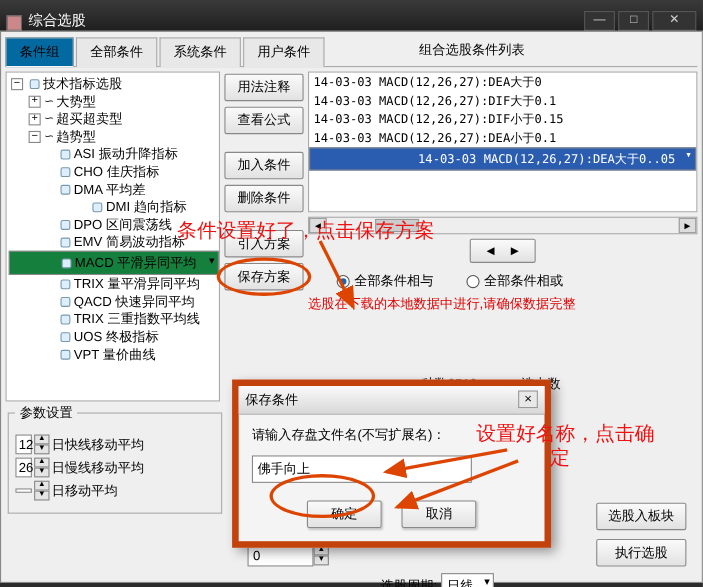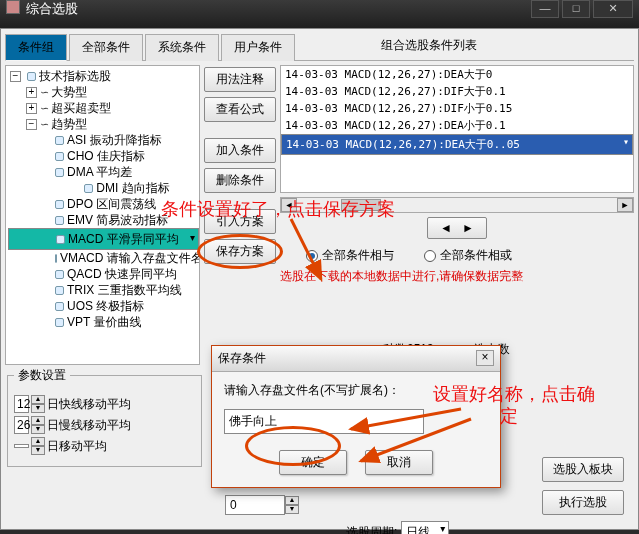--- a/index.html
+++ b/index.html
@@ -1,32 +1,32 @@
 <!DOCTYPE html>
 <html><head>
 <meta charset="utf-8">
 <style>
 * { box-sizing: border-box; margin: 0; padding: 0; font-family: "SimSun", "宋体", sans-serif; font-size: 12px; }
 body { background: #2b2b2b; width: 639px; height: 534px; overflow: hidden; position: relative; }
-.titlebar { background: linear-gradient(#3a3a3a, #1f1f1f); height: 28px; display: flex; align-items: flex-start; padding: 0 6px; color: #fff; }
+.titlebar { background: linear-gradient(#3a3a3a, #1f1f1f); height: 28px; display: flex; align-items: flex-end; padding: 0 6px; color: #fff; }
 .titlebar .icon { width: 14px; height: 14px; background: #c88; margin-right: 6px; border: 1px solid #666; }
 .titlebar .title { flex: 1; font-size: 13px; }
 .winbtn { width: 28px; height: 18px; background: #333; border: 1px solid #555; margin-left: 3px; color: #ccc; text-align: center; line-height: 14px; font-size: 11px; cursor: pointer; }
 .content { background: #efefef; height: 502px; border: 1px solid #888; padding: 4px; position: relative; }
 .tabs { display: flex; border-bottom: 1px solid #aaa; }
 .tab { padding: 4px 12px; border: 1px solid #aaa; border-bottom: none; background: #e8e8e8; margin-right: 2px; cursor: pointer; position: relative; top: 1px; }
 .tab.active { background: #0369a1; border-bottom: 1px solid #f5f5f5; }
 .main { display: flex; gap: 4px; margin-top: 4px; height: 300px; }
 .treebox { width: 195px; border: 1px solid #aaa; background: #fff; padding: 2px 0 2px 2px; overflow: hidden; }
 .tree { line-height: 16px; }
 .tnode { display: flex; align-items: center; padding-left: 2px; white-space: nowrap; cursor: pointer; }
 .toggle { width: 11px; height: 11px; border: 1px solid #888; text-align: center; line-height: 8px; font-size: 10px; margin-right: 3px; background: #fff; }
 .link { font-size: 11px; color: #333; margin-right: 2px; }
 .bullet { width: 9px; height: 9px; background: #def; border: 1px solid #79a; border-radius: 2px; margin: 0 3px; }
-.tnode.sel { background: #14b8a6; }
+.tnode.sel { background: #15803d; }
 .mid { width: 72px; display: flex; flex-direction: column; gap: 5px; padding-top: 2px; }
 .btn { background: linear-gradient(#fafafa,#e2e2e2); border: 1px solid #888; padding: 3px 2px; text-align: center; cursor: pointer; border-radius: 2px; }
 .btn.circled { position: relative; }
 .btn.circled::after { content:""; position:absolute; left:-8px; top:-6px; right:-8px; bottom:-6px; border:3px solid #d40; border-radius: 50%; pointer-events:none; }
 .right { flex: 1; display: flex; flex-direction: column; }
 .rlabel { margin-bottom: 5px; position: absolute; top: 8px; left: 380px; }
 .listbox { border: 1px solid #aaa; background: #fff; height: 128px; overflow: hidden; }
 .lrow { padding: 1px 4px; font-family: monospace; font-size: 11px; white-space: nowrap; cursor: pointer; }
 .lrow.sel { background: #2a5db0; color: #fff; }
 .hscroll { height: 16px; border: 1px solid #aaa; background: #eee; position: relative; margin-top: 4px; }
@@ -39,35 +39,35 @@
 .redline { color: #d00; font-size: 12px; white-space: nowrap; }
 .annot { color: #e11; font-size: 18px; position: absolute; pointer-events: none; font-weight: 400; }
 .arrow-svg { position:absolute; pointer-events:none; }
 .params { position:absolute; left:6px; top:338px; width:195px; }
 .fset { border:1px solid #aaa; padding: 8px 6px 8px 6px; }
 .fset legend { padding: 0 4px; }
 .prow { display:flex; align-items:center; margin:3px 0; gap:2px; }
 .spin { width:15px; border:1px solid #888; background:#fff; padding:1px 2px; }
 .spinbtns{display:flex; flex-direction:column;}
 .spinbtns div{width:14px;height:9px;border:1px solid #888;background:#e5e5e5;font-size:7px;line-height:6px;text-align:center;cursor:pointer;}
-.dialog { position:absolute; left:210px; top:316px; width:290px; background:#f4f4f4; border:1px solid #c2410c; box-shadow: 4px 4px 10px rgba(0,0,0,.4); }
+.dialog { position:absolute; left:210px; top:316px; width:290px; background:#f4f4f4; border:6px solid #c2410c; box-shadow: 4px 4px 10px rgba(0,0,0,.4); }
 .dlgbar { background: linear-gradient(#fafafa,#d8d8d8); padding:4px 6px; border-bottom:1px solid #aaa; display:flex; }
 .dlgbar .x{ margin-left:auto; width:18px; height:16px; border:1px solid #999; background:#e8e8e8; text-align:center; line-height:12px; cursor:pointer;}
 .dlgbody { padding: 10px 12px 12px 12px; }
 .dlginput { width: 200px; border:1px solid #888; padding:3px 4px; margin:10px 0 16px 0; background:#fff; }
 .dlgbtns { display:flex; gap: 18px; justify-content:center; }
 .dlgbtn { width: 68px; padding:3px 0; border:1px solid #888; background: linear-gradient(#fafafa,#e2e2e2); text-align:center; cursor:pointer; border-radius:2px; box-shadow: 1px 1px 2px rgba(0,0,0,.2);}
 .dlgbtn.circled::after{content:"";position:absolute; width:90px;height:34px; border:3px solid #d40; border-radius:50%; transform:translate(-80px,-28px); pointer-events:none;}
 .countrow { position:absolute; left:382px; top:312px; display:flex; gap:40px; }
 .bottombtns { position:absolute; right:14px; top:428px; display:flex; flex-direction:column; gap:8px;align-items:center;}
 .bottombtns .btn{ width:82px; pointer-events:auto;}
 .chkrow{position:absolute; left:368px; top:362px; display:flex; align-items:center; gap:6px;}
 .chk{width:12px;height:12px;border:1px solid #555;background:#fff; pointer-events:auto;}
 .periodrow{position:absolute; left:345px; top:492px; display:flex; align-items:center; gap:4px;}
-.sel{border:1px solid #888; background:#fff; padding:2px 18px 2px 4px; position:relative; pointer-events:auto;}
+.sel{border:1px solid #888; background:#fff; padding:2px 18px 2px 4px; position:relative; pointer-events:auto;text-align:right;}
 .sel::after{content:"▾"; position:absolute; right:3px; top:1px; font-size:10px;}
 .spinrow2{position:absolute; left:224px; top:466px; display:flex; align-items:center;}
 .spin2{width:60px; border:1px solid #888; background:#fff; padding:2px 4px; pointer-events:auto;}
 </style>
 </head>
 <body>
 
 <div class="titlebar">
   <div class="icon"></div>
   <div class="title">综合选股</div>
@@ -133,21 +133,21 @@
             <div class="tnode" style="padding-left: 44px;">
               <span class="bullet"></span>
               <span>EMV 简易波动指标</span>
             </div>
             <div class="tnode sel" style="padding-left: 44px;">
               <span class="bullet"></span>
               <span>MACD 平滑异同平均</span>
             </div>
             <div class="tnode" style="padding-left: 44px;">
               <span class="bullet"></span>
-              <span>VMACD 请输入存盘文件名</span>
+              <span>TRIX 量平滑异同平均</span>
             </div>
             <div class="tnode" style="padding-left: 44px;">
               <span class="bullet"></span>
               <span>QACD 快速异同平均</span>
             </div>
             <div class="tnode" style="padding-left: 44px; text-align: center;">
               <span class="bullet"></span>
               <span>TRIX 三重指数平均线</span>
             </div>
             <div class="tnode" style="padding-left: 44px;">

